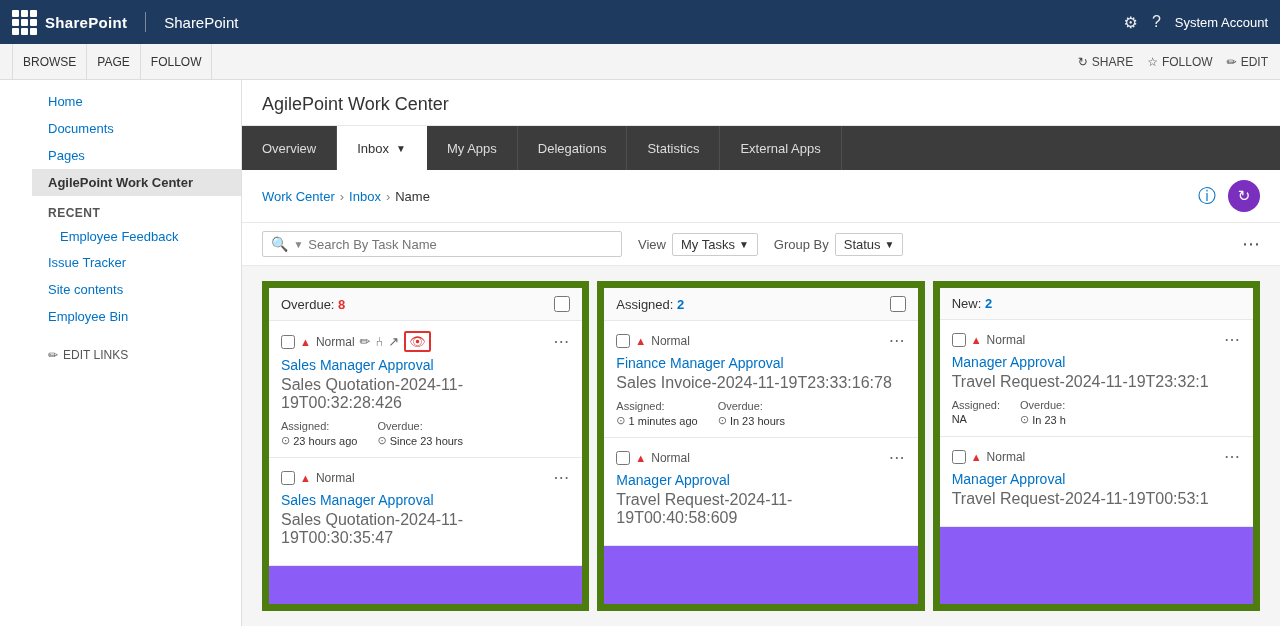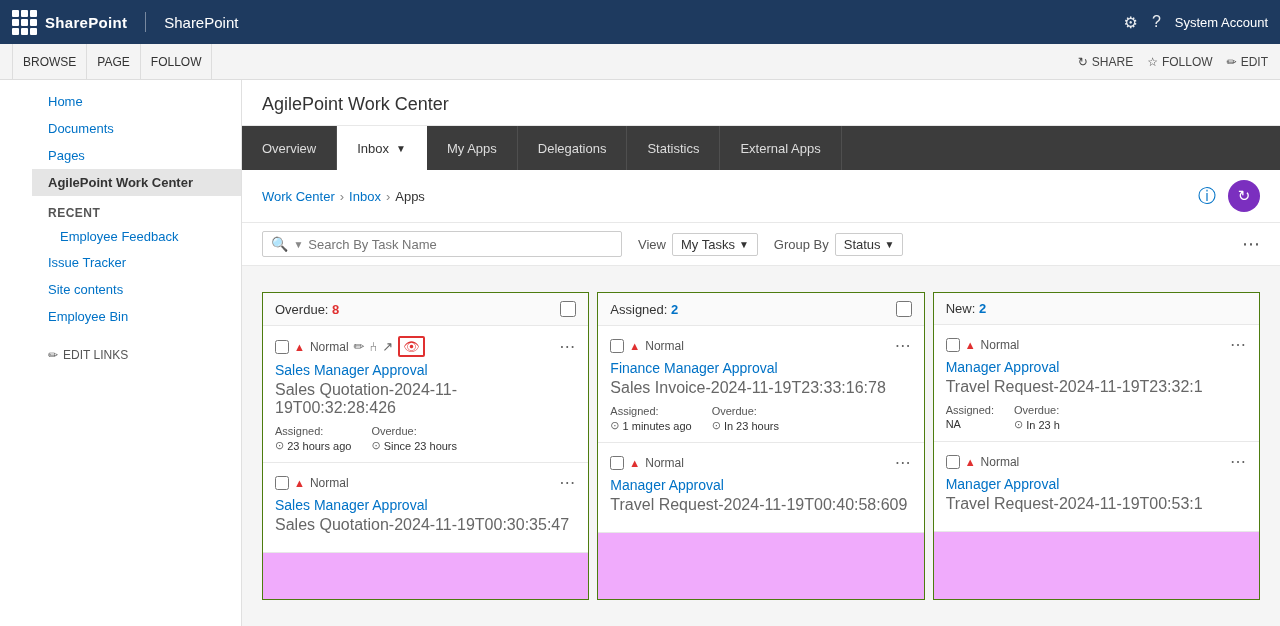--- a/index.html
+++ b/index.html
@@ -309,23 +309,23 @@
       display: flex;
       gap: 0;
       overflow: hidden;
       padding: 10px 16px;
       background: #f5f5f5;
     }
     .task-col {
       flex: 1;
       display: flex;
       flex-direction: column;
-      background: #f0abfc;
-      border: 1px solid #4d7c0f;
-      margin: 16px 4px;
+      background: #8b5cf6;
+      border: 7px solid #4d7c0f;
+      margin: 5px 4px;
       overflow: hidden;
     }
     .task-col-header {
       display: flex;
       align-items: center;
       padding: 8px 12px;
       border-bottom: 1px solid #e8e8e8;
       background: #fafafa;
     }
     .col-header-title {
@@ -510,21 +510,21 @@
     </div>
 
     <div class="wc-inner">
 
       <div class="breadcrumb-bar">
         <div class="breadcrumb">
           <span class="breadcrumb-link">Work Center</span>
           <span class="breadcrumb-sep">›</span>
           <span class="breadcrumb-link">Inbox</span>
           <span class="breadcrumb-sep">›</span>
-          <span class="breadcrumb-current">Apps</span>
+          <span class="breadcrumb-current">Name</span>
         </div>
         <div class="breadcrumb-actions">
           <div class="bc-icon-btn" style="color:#0072c6; font-size:18px;">ⓘ</div>
           <div class="bc-refresh-btn">↻</div>
         </div>
       </div>
 
       <div class="filter-bar">
         <div class="search-box">
           <span class="search-icon">🔍</span>

